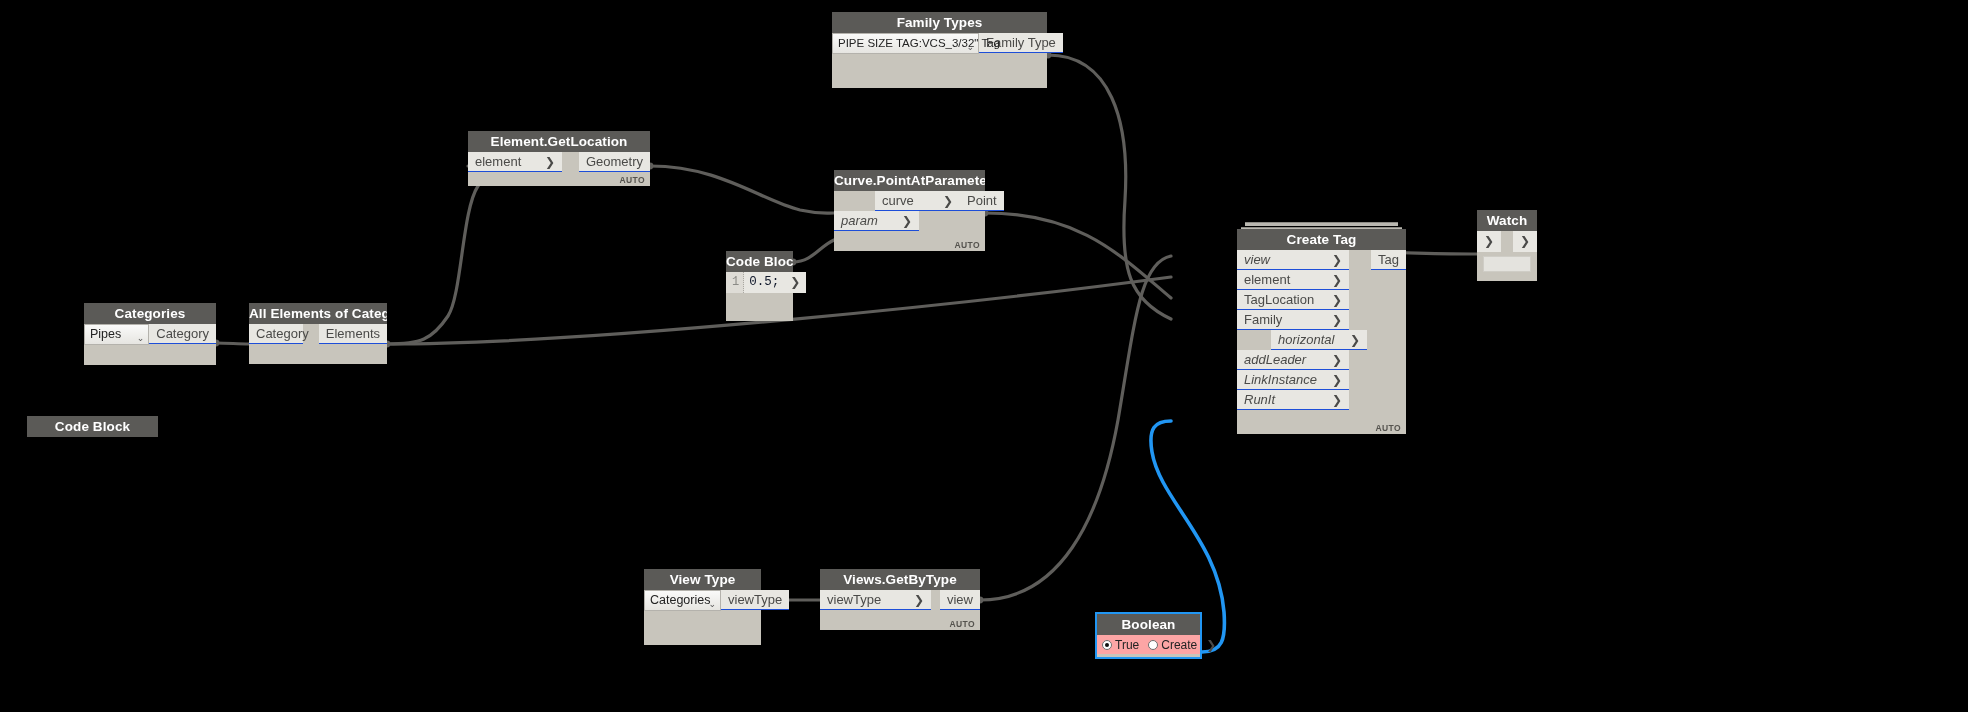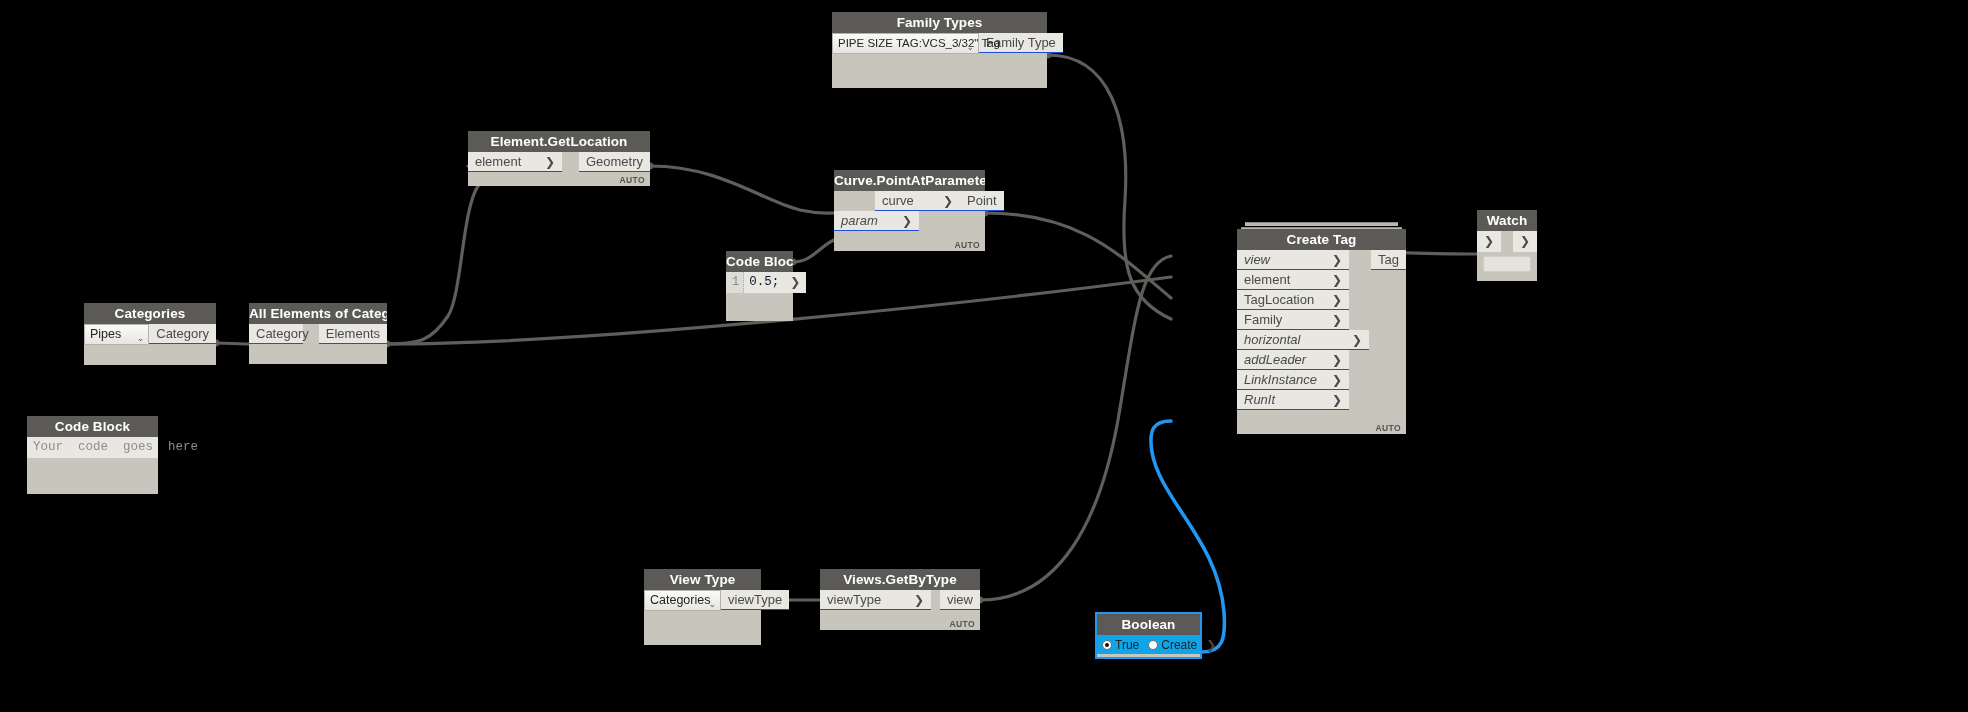--- a/index.html
+++ b/index.html
@@ -75,21 +75,21 @@
   
   .wrow{display:flex;align-items:stretch;height:21px;}
   .wchev{
     background:#e8e7e2;color:#4a4a48;font-size:12px;font-weight:bold;
     line-height:21px;padding:0 7px;
   }
   .wdisp{background:#e4e3de;border:1px solid #cfcdc6;box-sizing:border-box;height:16px;margin:4px 6px 5px 6px;}
 
   
   .bool{border:2px solid #2196f3;box-sizing:border-box;}
-  .brow{display:flex;align-items:center;background:#0ea5e9;height:19px;}
+  .brow{display:flex;align-items:center;background:#fca5a5;height:19px;}
   .rad{display:flex;align-items:center;font-size:12px;color:#232323;padding:0 4px 0 5px;white-space:nowrap;}
   .circ{
     width:10px;height:10px;border-radius:50%;border:1px solid #6e6e6e;
     background:#fff;margin-right:3px;box-sizing:border-box;position:relative;flex:0 0 auto;
   }
   .circ.on:after{
     content:"";position:absolute;left:2px;top:2px;width:4px;height:4px;
     border-radius:50%;background:#111;
   }
   .bchev{margin-left:auto;font-size:12px;font-weight:bold;color:#4a4a48;padding:0 5px;}
@@ -175,25 +175,20 @@
         </div>
           </div>
       </div>
       <div class="spacer"></div>
         <div class="foot"></div>
     </div>
   </div>
 
   <div class="node" style="left:27px;top:416px;width:131px;">
     <div class="hdr">Code Block</div>
-    <div class="body">
-      <div class="cbplace">Your  code  goes  here</div>
-      <div class="spacer" style="height:22px;"></div>
-        <div class="foot"></div>
-    </div>
   </div>
 
   <div class="node" style="left:468px;top:131px;width:182px;">
     <div class="hdr">Element.GetLocation</div>
     <div class="body">
       <div class="rows">
         <div class="incol">
             <div class="port" style="width:94px;">
           <span class="nm">element</span>
           <span class="chev">❯</span>
@@ -285,21 +280,21 @@
             <span class="chev">❯</span>
             </div>
           <div class="port" style="width:112px;">
             <span class="nm">TagLocation</span>
             <span class="chev">❯</span>
             </div>
           <div class="port" style="width:112px;">
             <span class="nm">Family</span>
             <span class="chev">❯</span>
             </div>
-          <div class="port it" style="width:132px;">
+          <div class="port it" style="width:96px;margin-left:34px;">
             <span class="nm">horizontal</span>
             <span class="chev">❯</span>
             </div>
           <div class="port it" style="width:112px;">
             <span class="nm">addLeader</span>
             <span class="chev">❯</span>
             </div>
           <div class="port it" style="width:112px;">
             <span class="nm">LinkInstance</span>
             <span class="chev">❯</span>

